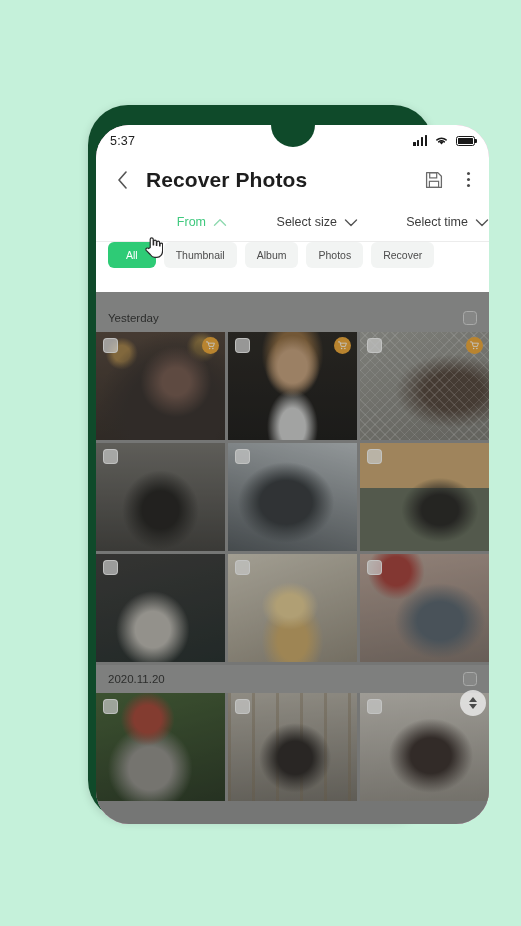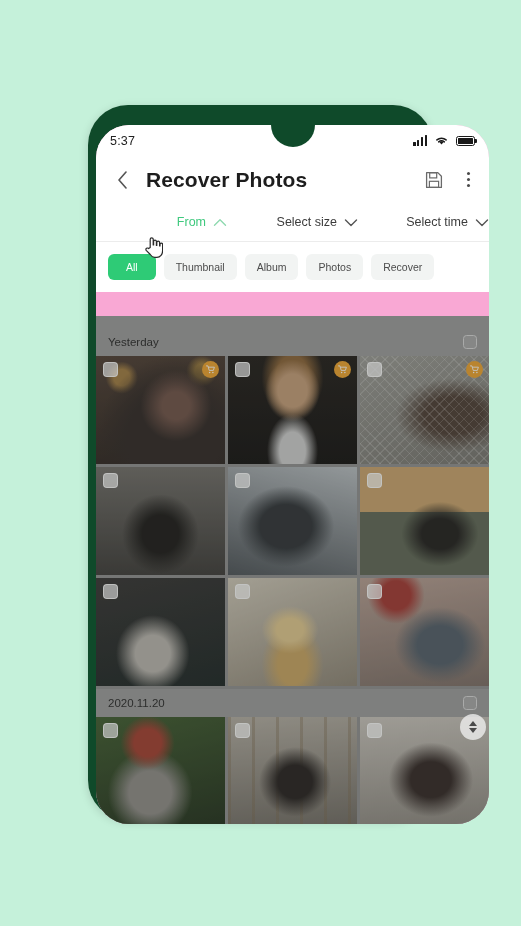--- a/index.html
+++ b/index.html
@@ -104,39 +104,38 @@
 
   #hand-cursor{
     position:absolute;
     left:47px; top:20px;
     width:20px; height:24px;
     z-index:25; pointer-events:none;
   }
 
   
   #chip-row{
-    height:50px; display:flex; align-items:center;
+    height:50px; display:flex; align-items:flex-start;
     padding:0 12px; gap:8px; background:#fff;
     position:relative; z-index:16;
   }
   .chip{
     font-size:10.5px; color:#4c4c4c;
     background:#f2f4f3; border-radius:6px;
     padding:7px 12px; cursor:pointer; white-space:nowrap;
   }
   .chip.selected{ background:#2ecb76; color:#fff; padding:7px 18px;}
 
   
   #photo-area{
     position:absolute;
     left:0; right:0;
     top:167px; bottom:0;
     background:#8e8e8e;
     overflow:hidden;
-    margin-top:24px;
   }
   
   #photo-area:before{
     content:""; position:absolute; inset:0;
     background:rgba(60,62,60,.30);
     pointer-events:none; z-index:9;
   }
   .date-header{
     height:28px; display:flex; align-items:center;
     padding:0 12px; background:#9b9b9b;

